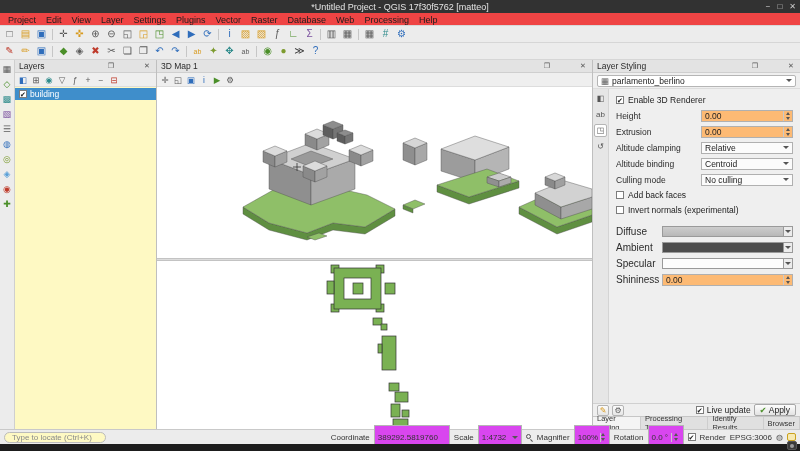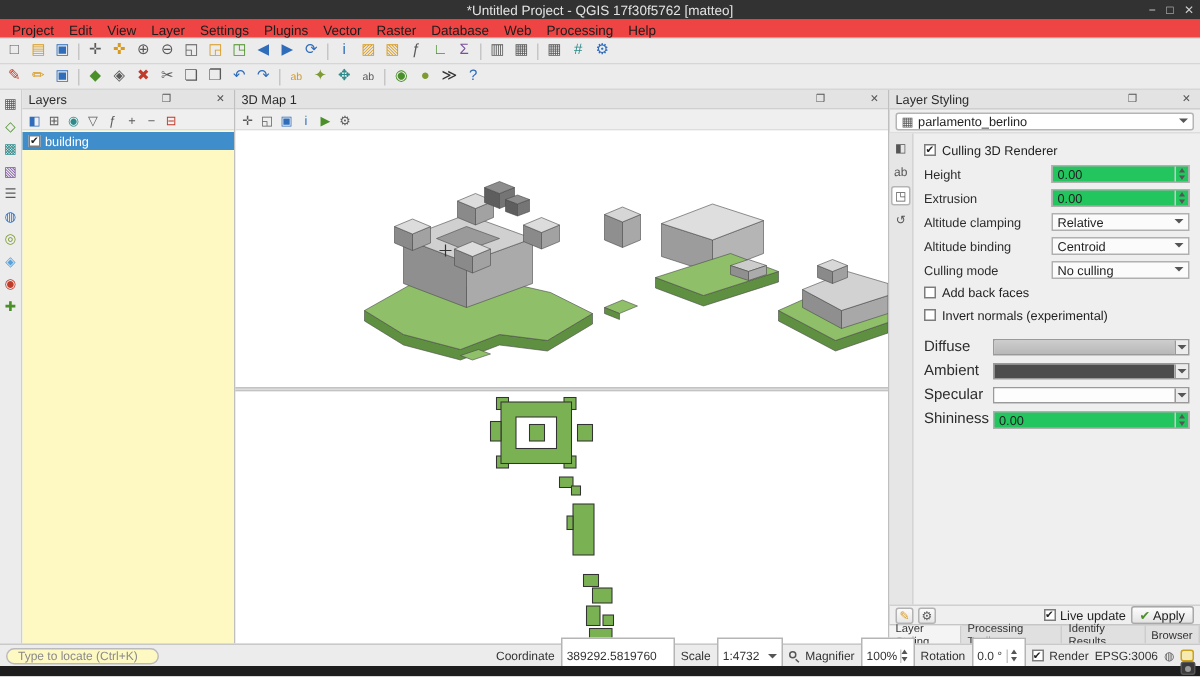--- a/index.html
+++ b/index.html
@@ -73,21 +73,21 @@
   .ml-auto { margin-left: auto; }
   .styling-body { flex: 1; display: flex; min-height: 0; }
   .strip { width: 16px; background: #e6e6e6; border-right: 1px solid #d4d4d4; display: flex;
            flex-direction: column; align-items: center; padding-top: 3px; gap: 3px; }
   .stab { width: 13px; height: 13px; display: flex; align-items: center; justify-content: center;
           font-size: 8px; border-radius: 2px; color: #555; }
   .stab.active { background: #fff; border: 1px solid #b5b5b5; }
   .form { flex: 1; padding: 4px 7px 0 7px; overflow: hidden; }
   .frow { display: flex; align-items: center; height: 13px; margin-bottom: 3px; }
   .flabel { flex: 1; font-size: 8.5px; color: #2c2c2c; }
-  .spin { width: 92px; height: 12px; background: #22c55e; border: 1px solid #b0b0b0; display: flex; align-items: stretch; }
+  .spin { width: 92px; height: 12px; background: #fdba74; border: 1px solid #b0b0b0; display: flex; align-items: stretch; }
   .spin .val { flex: 1; display: flex; align-items: center; padding-left: 3px; font-size: 8.5px; }
   .arrows { width: 9px; border-left: 1px solid #c9c9c9; display: flex; flex-direction: column; }
   .arrows div { flex: 1; display: flex; align-items: center; justify-content: center; }
   .t-up { width: 0; height: 0; border-left: 2.5px solid transparent; border-right: 2.5px solid transparent;
           border-bottom: 3px solid #555; }
   .t-dn { width: 0; height: 0; border-left: 2.5px solid transparent; border-right: 2.5px solid transparent;
           border-top: 3px solid #555; }
   .combo { width: 92px; height: 12px; background: #fbfbfb; border: 1px solid #b0b0b0; display: flex;
            align-items: center; padding: 0 3px; font-size: 8.5px; }
   .cbrow { display: flex; align-items: center; gap: 4px; height: 12px; margin: 1px 0 3px 0; font-size: 8.5px; }
@@ -113,21 +113,21 @@
   .btab.active { background: #f4f4f4; }
 
   
   .statusbar { position: absolute; left: 0; top: 429px; width: 800px; height: 15px; background: #ececec;
                border-top: 1px solid #c9c9c9; display: flex; align-items: center; padding: 0 4px;
                font-size: 8px; gap: 4px; color: #333; }
   .locate { width: 102px; height: 11px; border: 1px solid #bbb; border-radius: 6px; background: #fef9c3;
             font-size: 8px; padding: 0 7px; color: #555; font-family: inherit; outline: none; }
   .locate::placeholder { color: #8a8a8a; }
   .spacer { flex: 1; }
-  .sb-box { height: 25px; background: #ffffff; border: 1px solid #b5b5b5; display: flex; align-items: center;
+  .sb-box { height: 25px; background: #d946ef; border: 1px solid #b5b5b5; display: flex; align-items: center;
             padding: 0 3px; gap: 2px; text-align: center; }
   .mag-icon { width: 7px; height: 7px; position: relative; flex: none; }
   .mag-icon i { position: absolute; left: 0; top: 0; width: 5px; height: 5px; border: 1px solid #555;
                 border-radius: 50%; }
   .mag-icon b { position: absolute; right: 0; bottom: 0; width: 3px; height: 1px; background: #555;
                 transform: rotate(45deg); }
   .msg-icon { width: 9px; height: 8px; border: 1px solid #caa21e; background: #f7e9b2; border-radius: 2px; }
   .taskbar { position: absolute; left: 0; top: 444px; width: 800px; height: 7px; background: #1d1d1d; }
   .tray { position: absolute; right: 3px; top: 441px; width: 10px; height: 9px; background: #3a3a3a;
           border-radius: 2px; border: 1px solid #555; }
@@ -377,21 +377,21 @@
       <div class="styling-body">
         <div class="strip">
           <span class="stab">◧</span>
           <span class="stab tiny">ab</span>
           <span class="stab active">◳</span>
           <span class="stab">↺</span>
         </div>
         <div class="form">
           <div class="cbrow">
             <span class="cb">✔</span>
-            <span>Culling 3D Renderer</span>
+            <span>Enable 3D Renderer</span>
           </div>
           <div class="frow">
             <span class="flabel">Height</span>
             <div class="spin">
               <span class="val">0.00</span>
               <span class="arrows">
                   <div>
                     <i class="t-up"></i>
                   </div>
                   <div>

